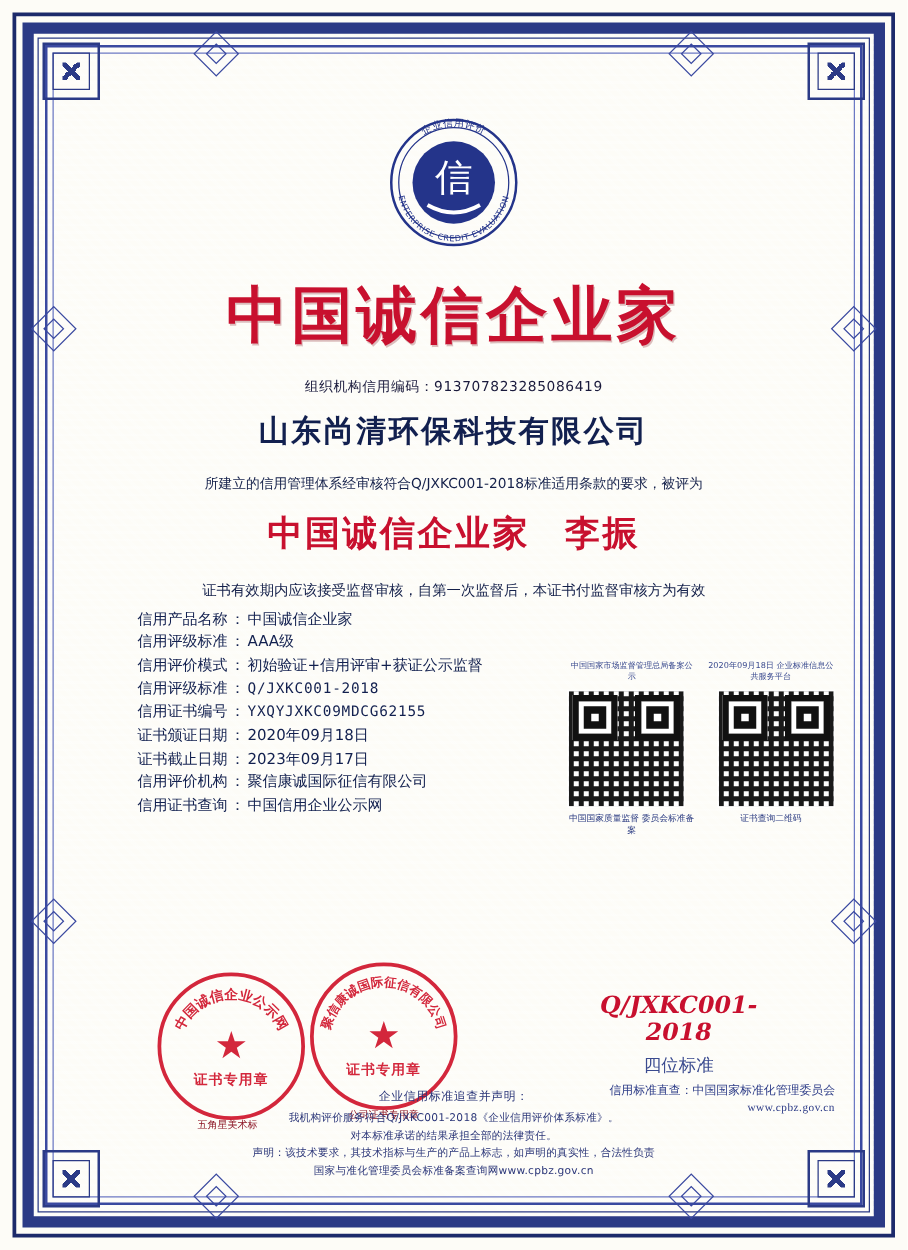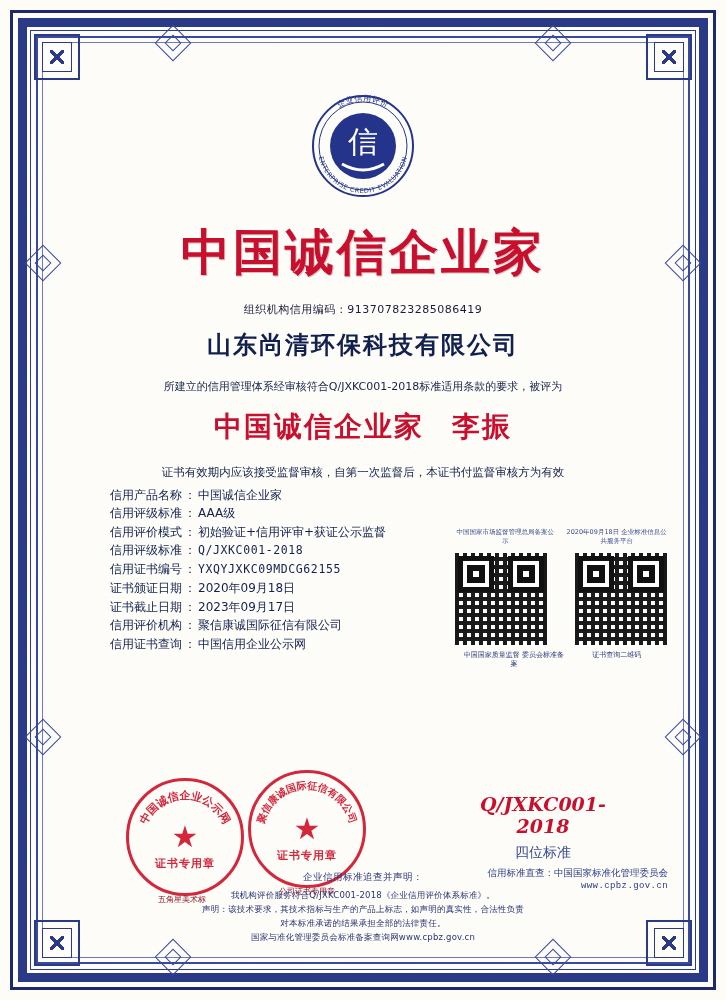--- a/index.html
+++ b/index.html
@@ -288,21 +288,21 @@
     position: absolute;
     width: 26px; height: 26px;
     border: 5px solid #111;
     background: #fff;
     box-shadow: inset 0 0 0 4px #fff, inset 0 0 0 10px #111;
   }
   .qr::before { left: 3px; top: 3px; }
   .qr::after { right: 3px; top: 3px; }
   .qr-caption {
     display: flex;
-    justify-content: flex-end;
+    justify-content: space-between;
     font-size: 7px;
     color: #2a3a80;
     margin-top: 5px;
     line-height: 1.3;
   }
   .qr-caption span { width: 48%; }
 
   
   .seal {
     position: absolute;
@@ -373,21 +373,21 @@
     position: absolute;
     right: 6px;
     top: 814px;
     width: 300px;
     text-align: right;
     font-size: 9.5px;
     color: #2b3a86;
     line-height: 1.5;
   }
   .std-query .url {
-    font-family: Liberation Mono, monospace;
+    font-family: Liberation Serif, serif;
     font-size: 9px;
     letter-spacing: 0.4px;
   }
 
   
   .footer {
     position: absolute;
     left: 0; right: 0;
     bottom: 4px;
     text-align: center;
@@ -561,19 +561,19 @@
     </div>
     <div class="std-label">四位标准</div>
     <div class="std-query">
       <span>信用标准直查：中国国家标准化管理委员会</span>
       <div class="url">www.cpbz.gov.cn</div>
     </div>
 
     <div class="footer">
       <div class="footer-title">企业信用标准追查并声明：</div>
       <div class="footer-line">我机构评价服务符合Q/JXKC001-2018《企业信用评价体系标准》。</div>
+      <div class="footer-line">对本标准承诺的结果承担全部的法律责任。</div>
       <div class="footer-line">声明：该技术要求，其技术指标与生产的产品上标志，如声明的真实性，合法性负责</div>
-      <div class="footer-line">对本标准承诺的结果承担全部的法律责任。</div>
       <div class="footer-line">国家与准化管理委员会标准备案查询网www.cpbz.gov.cn</div>
     </div>
 
   </div>
 </div>
 
 </body></html>

